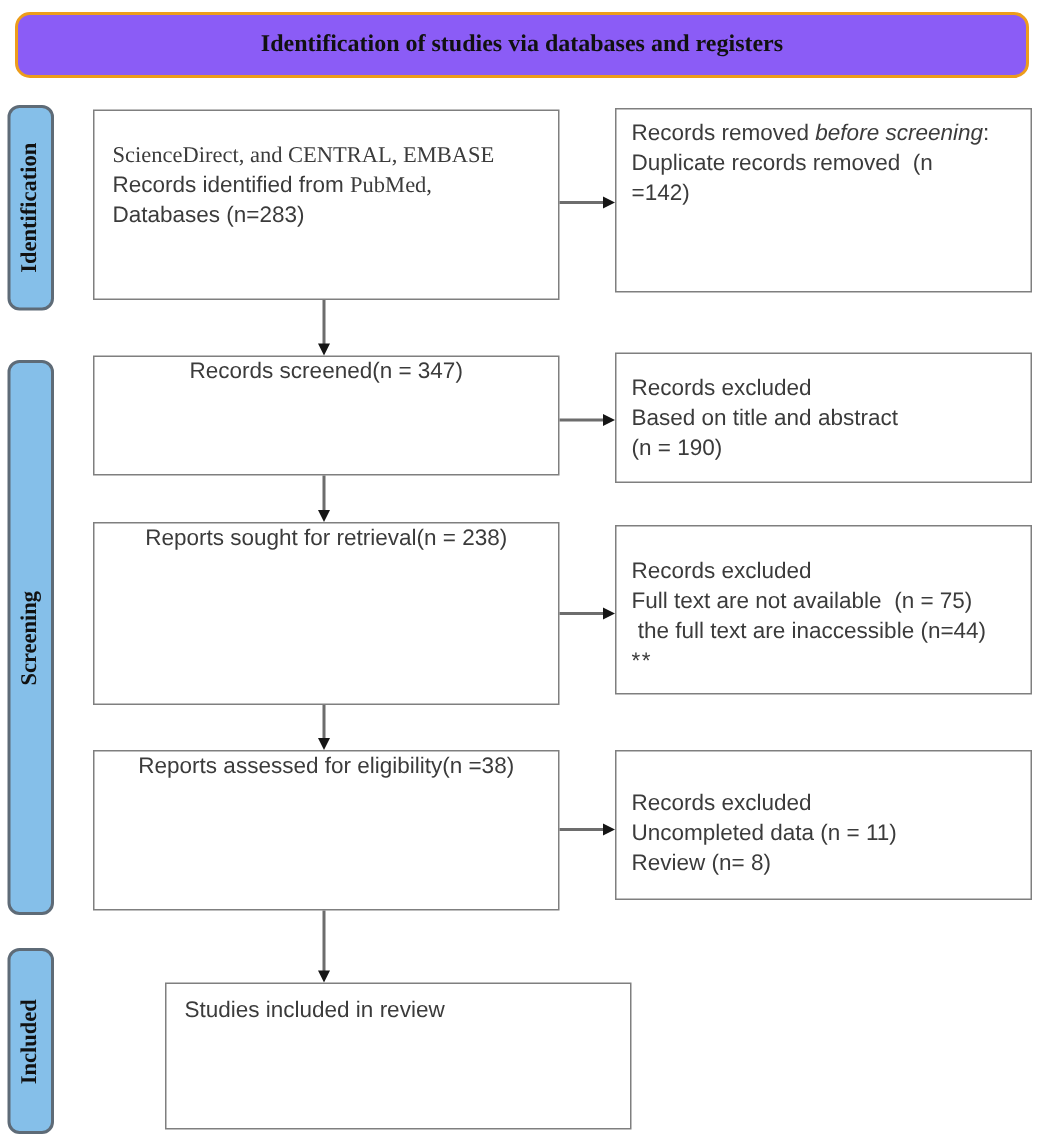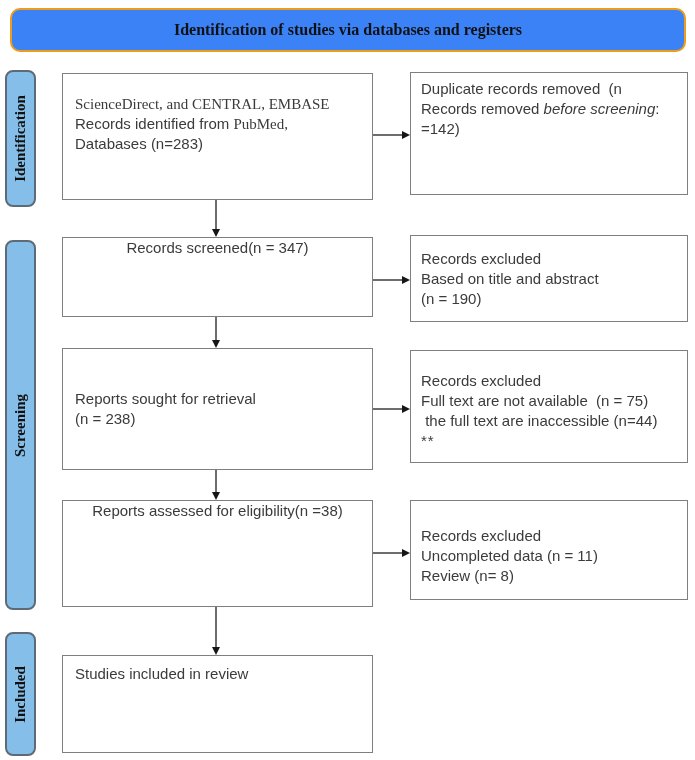--- a/index.html
+++ b/index.html
@@ -1,20 +1,20 @@
 <!DOCTYPE html>
 <html><head>
 <meta charset="utf-8">
 <style>
   html,body{margin:0;padding:0;background:#fff;}
   #stage{position:relative;width:695px;height:760px;background:#ffffff;overflow:hidden;
          font-family:"Liberation Sans",sans-serif;color:#3b3b3b;}
   
   .banner{position:absolute;left:10px;top:8px;width:676px;height:44px;
-          background:#3b82f6;border:2px solid #ED9D1B;border-radius:10px;
+          background:#8b5cf6;border:2px solid #ED9D1B;border-radius:10px;
           display:flex;align-items:center;justify-content:center;box-sizing:border-box;}
   .banner-title{font-family:"Liberation Serif",serif;font-weight:bold;font-size:16px;color:#111;}
   
   .band{position:absolute;left:5px;width:31px;background:#85BFE9;
         border:2px solid #5E6B77;border-radius:8px;box-sizing:border-box;
         display:flex;align-items:center;justify-content:center;}
   .band-label{font-family:"Liberation Serif",serif;font-weight:bold;font-size:15px;color:#111;
               transform:rotate(-90deg);white-space:nowrap;}
   #band-identification{top:70px;height:137px;}
   #band-screening{top:240px;height:370px;}
@@ -22,23 +22,23 @@
   
   .box{position:absolute;background:#fff;border:1.5px solid #7f7f7f;box-sizing:border-box;
        font-size:15px;line-height:20px;color:#3b3b3b;}
   .box .ln{white-space:pre;}
   .serif{font-family:"Liberation Serif",serif;}
   .ital{font-style:italic;}
   
   .lcol{left:62px;width:311px;}
   #box-identified{top:73px;height:127px;padding:20px 12px 0 12px;}
   #box-screened{top:237px;height:80px;display:flex;flex-direction:row;justify-content:center;padding:0 12px;}
-  #box-sought{top:348px;height:122px;display:flex;flex-direction:column;justify-content:center;padding:0 12px;}
+  #box-sought{top:348px;height:122px;display:flex;flex-direction:row;justify-content:center;padding:0 12px;}
   #box-assessed{top:500px;height:107px;display:flex;flex-direction:row;justify-content:center;padding:0 12px;}
-  #box-included-review{top:655px;height:98px;padding:8px 12px 0 12px;}
+  #box-included-review{top:655px;height:98px;padding:8px 12px 0 12px;margin-left:48px;}
   
   .rcol{left:410px;width:278px;}
   #box-removed{top:72px;height:123px;padding:6px 10px 0 10px;}
   #box-excluded-title{top:235px;height:87px;padding:13px 10px 0 10px;}
   #box-excluded-fulltext{top:350px;height:113px;padding:20px 10px 0 10px;}
   #box-excluded-data{top:500px;height:100px;padding:25px 10px 0 10px;}
   
   .vline{position:absolute;width:1.5px;background:#6d6d6d;}
   .hline{position:absolute;height:1.5px;background:#6d6d6d;}
   .ah-down{position:absolute;width:0;height:0;border-left:4.5px solid transparent;
@@ -85,22 +85,22 @@
   <div class="box lcol" id="box-assessed">
     <div class="ln">Reports assessed for eligibility</div>
     <div class="ln">(n =38)</div>
   </div>
 
   <div class="box lcol" id="box-included-review">
     <div class="ln">Studies included in review</div>
   </div>
 
   <div class="box rcol" id="box-removed">
+    <div class="ln"><span>Records removed </span><span class="ital">before screening</span><span>:</span></div>
     <div class="ln">Duplicate records removed  (n</div>
-    <div class="ln"><span>Records removed </span><span class="ital">before screening</span><span>:</span></div>
     <div class="ln">=142)</div>
   </div>
 
   <div class="box rcol" id="box-excluded-title">
     <div class="ln">Records excluded</div>
     <div class="ln">Based on title and abstract</div>
     <div class="ln">(n = 190)</div>
   </div>
 
   <div class="box rcol" id="box-excluded-fulltext">

